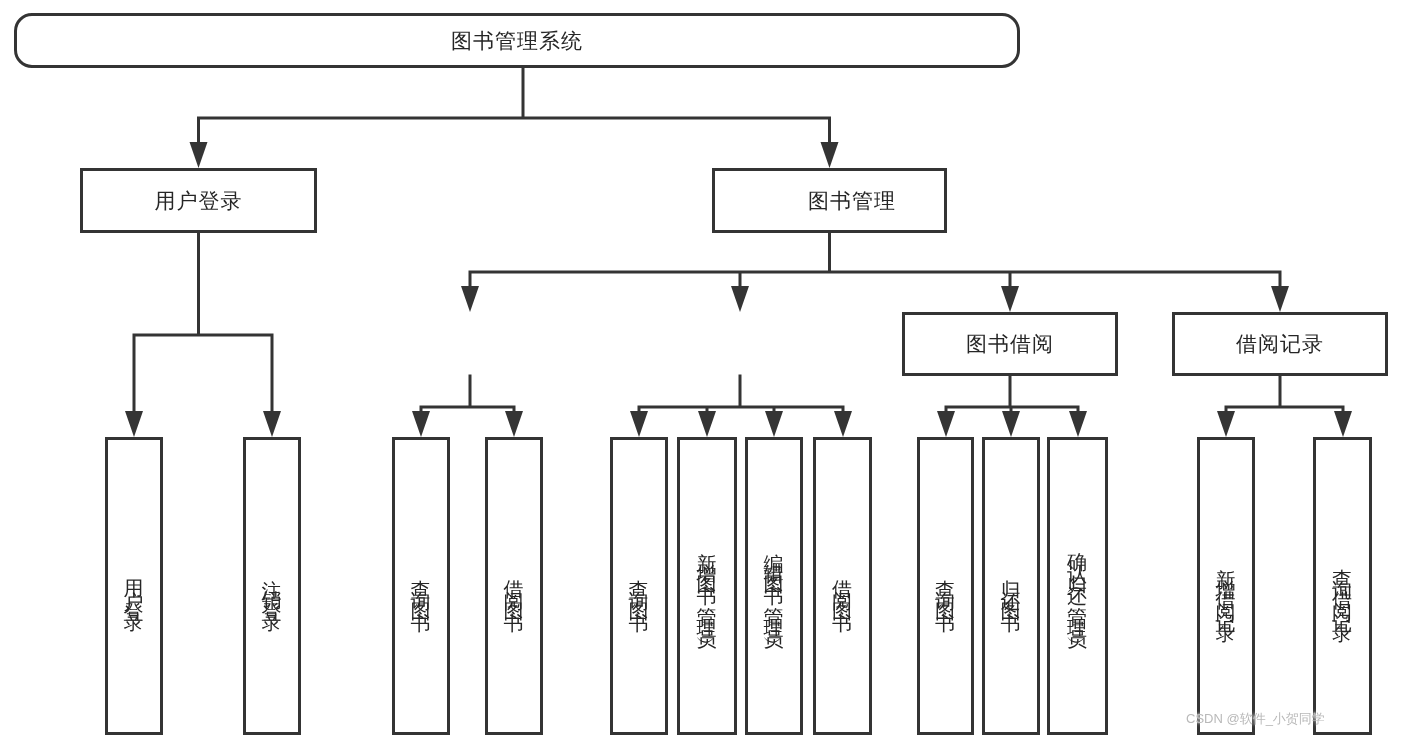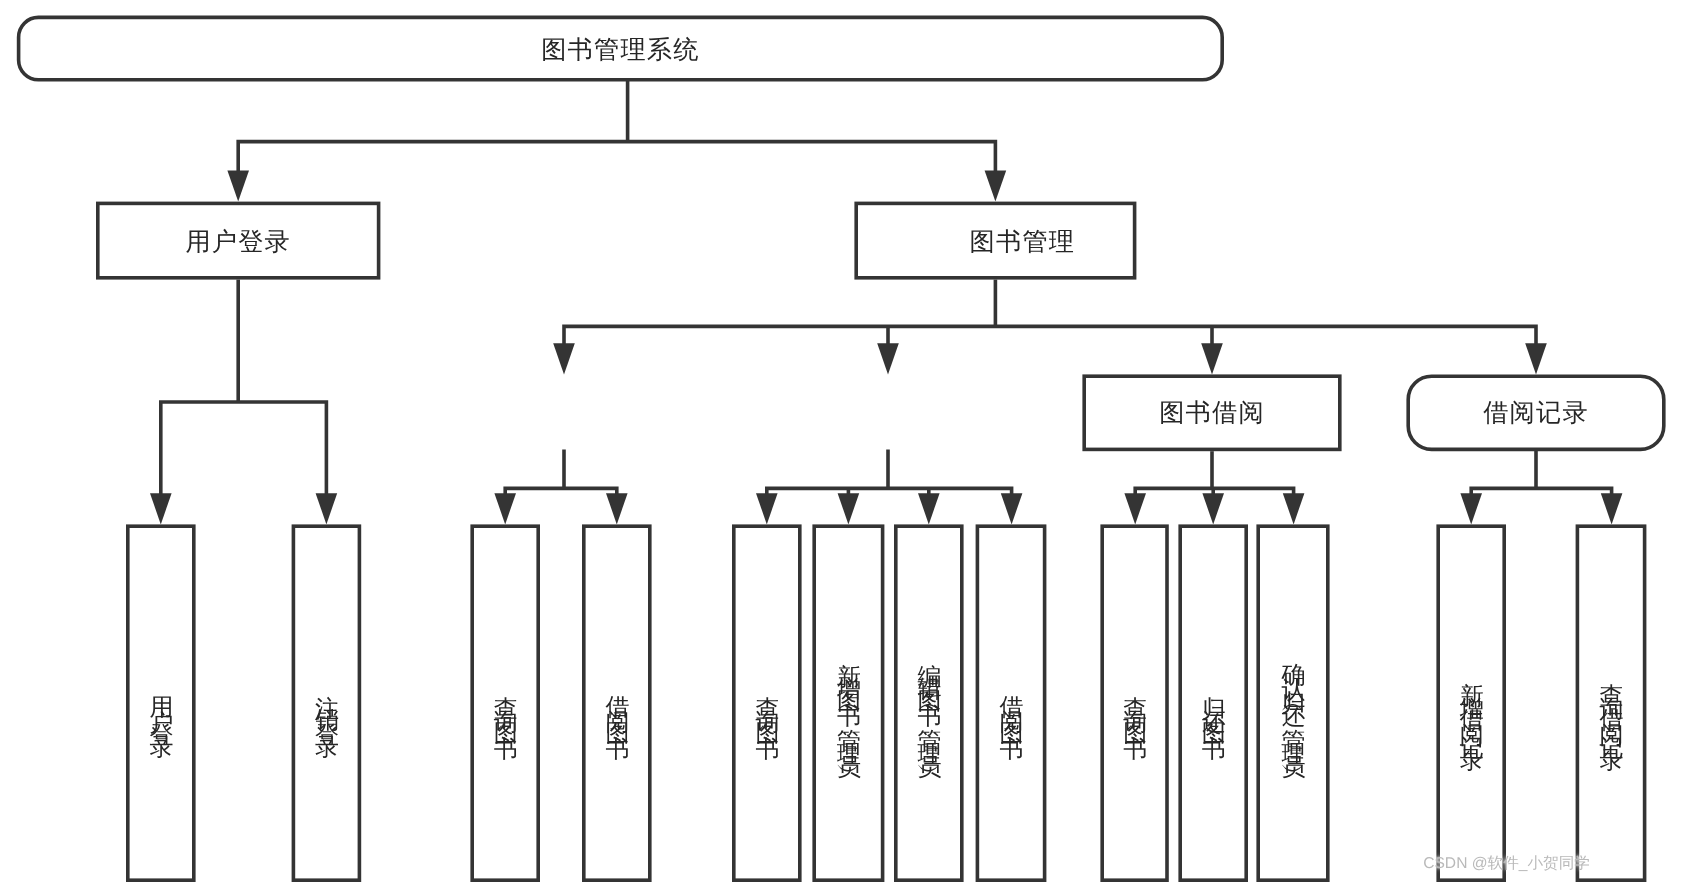--- a/index.html
+++ b/index.html
@@ -73,21 +73,21 @@
   <div class="box h" style="left:80px;top:168px;width:237px;height:65px;">
     <span>用户登录</span>
   </div>
   <div class="box h" style="left:712px;top:168px;width:235px;height:65px;padding-left:45px;">
     <span>图书管理</span>
   </div>
 
   <div class="box h" style="left:902px;top:312px;width:216px;height:64px;">
     <span>图书借阅</span>
   </div>
-  <div class="box h" style="left:1172px;top:312px;width:216px;height:64px;border-radius:21px;">
+  <div class="box h" style="left:1172px;top:312px;width:216px;height:64px;">
     <span>借阅记录</span>
   </div>
 
   <div class="box v" style="left:105px;top:437px;width:58px;height:298px;">
     <span>用户登录</span>
   </div>
   <div class="box v" style="left:243px;top:437px;width:58px;height:298px;">
     <span>注销登录</span>
   </div>
 

